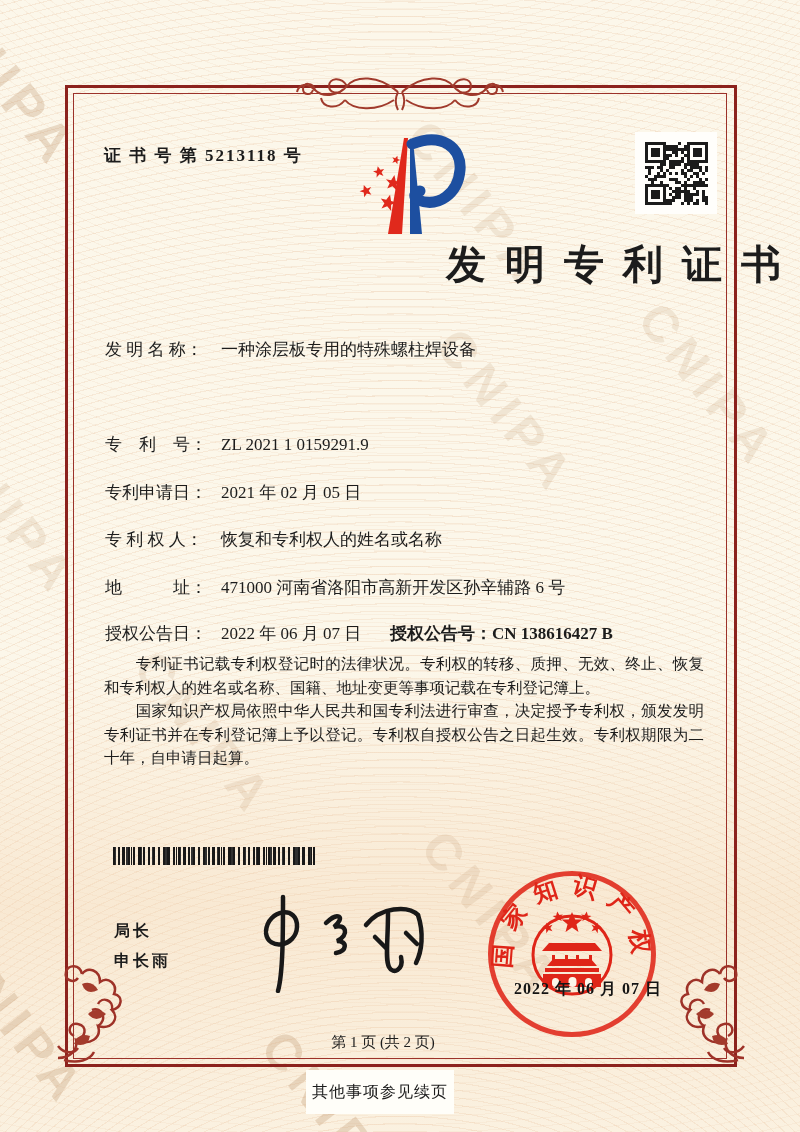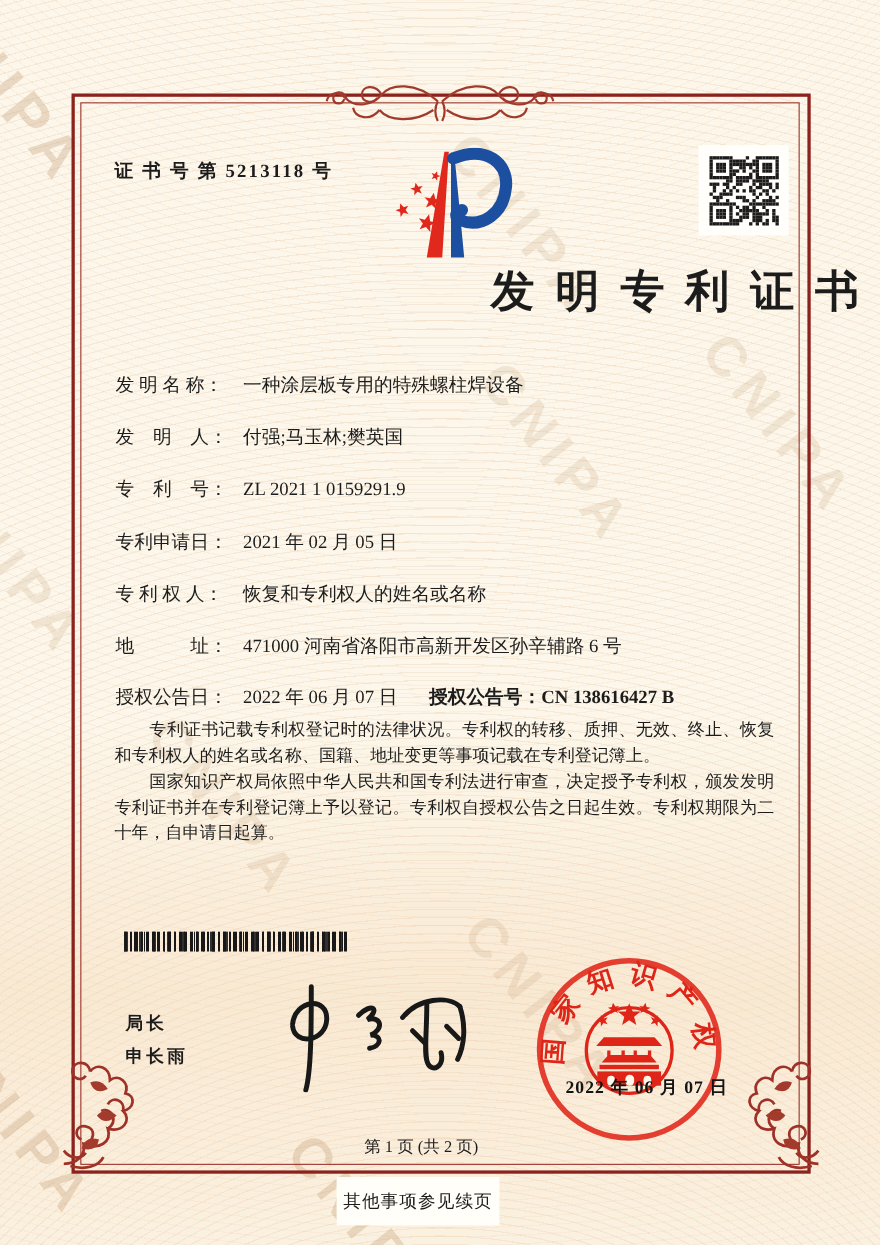--- a/index.html
+++ b/index.html
@@ -134,23 +134,20 @@
 
     <div class="qr-pad">
       <div class="qr-modules" style="box-shadow: rgb(27, 27, 27) 3px 0px 0px, rgb(27, 27, 27) 6px 0px 0px, rgb(27, 27, 27) 9px 0px 0px, rgb(27, 27, 27) 12px 0px 0px, rgb(27, 27, 27) 15px 0px 0px, rgb(27, 27, 27) 18px 0px 0px, rgb(27, 27, 27) 33px 0px 0px, rgb(27, 27, 27) 42px 0px 0px, rgb(27, 27, 27) 45px 0px 0px, rgb(27, 27, 27) 48px 0px 0px, rgb(27, 27, 27) 51px 0px 0px, rgb(27, 27, 27) 54px 0px 0px, rgb(27, 27, 27) 57px 0px 0px, rgb(27, 27, 27) 60px 0px 0px, rgb(27, 27, 27) 0px 3px 0px, rgb(27, 27, 27) 18px 3px 0px, rgb(27, 27, 27) 21px 3px 0px, rgb(27, 27, 27) 24px 3px 0px, rgb(27, 27, 27) 27px 3px 0px, rgb(27, 27, 27) 30px 3px 0px, rgb(27, 27, 27) 39px 3px 0px, rgb(27, 27, 27) 42px 3px 0px, rgb(27, 27, 27) 60px 3px 0px, rgb(27, 27, 27) 0px 6px 0px, rgb(27, 27, 27) 6px 6px 0px, rgb(27, 27, 27) 9px 6px 0px, rgb(27, 27, 27) 12px 6px 0px, rgb(27, 27, 27) 18px 6px 0px, rgb(27, 27, 27) 21px 6px 0px, rgb(27, 27, 27) 24px 6px 0px, rgb(27, 27, 27) 27px 6px 0px, rgb(27, 27, 27) 30px 6px 0px, rgb(27, 27, 27) 33px 6px 0px, rgb(27, 27, 27) 36px 6px 0px, rgb(27, 27, 27) 39px 6px 0px, rgb(27, 27, 27) 42px 6px 0px, rgb(27, 27, 27) 48px 6px 0px, rgb(27, 27, 27) 51px 6px 0px, rgb(27, 27, 27) 54px 6px 0px, rgb(27, 27, 27) 60px 6px 0px, rgb(27, 27, 27) 0px 9px 0px, rgb(27, 27, 27) 6px 9px 0px, rgb(27, 27, 27) 9px 9px 0px, rgb(27, 27, 27) 12px 9px 0px, rgb(27, 27, 27) 18px 9px 0px, rgb(27, 27, 27) 27px 9px 0px, rgb(27, 27, 27) 30px 9px 0px, rgb(27, 27, 27) 36px 9px 0px, rgb(27, 27, 27) 42px 9px 0px, rgb(27, 27, 27) 48px 9px 0px, rgb(27, 27, 27) 51px 9px 0px, rgb(27, 27, 27) 54px 9px 0px, rgb(27, 27, 27) 60px 9px 0px, rgb(27, 27, 27) 0px 12px 0px, rgb(27, 27, 27) 6px 12px 0px, rgb(27, 27, 27) 9px 12px 0px, rgb(27, 27, 27) 12px 12px 0px, rgb(27, 27, 27) 18px 12px 0px, rgb(27, 27, 27) 21px 12px 0px, rgb(27, 27, 27) 24px 12px 0px, rgb(27, 27, 27) 30px 12px 0px, rgb(27, 27, 27) 39px 12px 0px, rgb(27, 27, 27) 42px 12px 0px, rgb(27, 27, 27) 48px 12px 0px, rgb(27, 27, 27) 51px 12px 0px, rgb(27, 27, 27) 54px 12px 0px, rgb(27, 27, 27) 60px 12px 0px, rgb(27, 27, 27) 0px 15px 0px, rgb(27, 27, 27) 18px 15px 0px, rgb(27, 27, 27) 21px 15px 0px, rgb(27, 27, 27) 36px 15px 0px, rgb(27, 27, 27) 42px 15px 0px, rgb(27, 27, 27) 60px 15px 0px, rgb(27, 27, 27) 0px 18px 0px, rgb(27, 27, 27) 3px 18px 0px, rgb(27, 27, 27) 6px 18px 0px, rgb(27, 27, 27) 9px 18px 0px, rgb(27, 27, 27) 12px 18px 0px, rgb(27, 27, 27) 15px 18px 0px, rgb(27, 27, 27) 18px 18px 0px, rgb(27, 27, 27) 24px 18px 0px, rgb(27, 27, 27) 27px 18px 0px, rgb(27, 27, 27) 30px 18px 0px, rgb(27, 27, 27) 33px 18px 0px, rgb(27, 27, 27) 36px 18px 0px, rgb(27, 27, 27) 42px 18px 0px, rgb(27, 27, 27) 45px 18px 0px, rgb(27, 27, 27) 48px 18px 0px, rgb(27, 27, 27) 51px 18px 0px, rgb(27, 27, 27) 54px 18px 0px, rgb(27, 27, 27) 57px 18px 0px, rgb(27, 27, 27) 60px 18px 0px, rgb(27, 27, 27) 15px 21px 0px, rgb(27, 27, 27) 18px 21px 0px, rgb(27, 27, 27) 24px 21px 0px, rgb(27, 27, 27) 27px 21px 0px, rgb(27, 27, 27) 30px 21px 0px, rgb(27, 27, 27) 33px 21px 0px, rgb(27, 27, 27) 39px 21px 0px, rgb(27, 27, 27) 42px 21px 0px, rgb(27, 27, 27) 45px 21px 0px, rgb(27, 27, 27) 48px 21px 0px, rgb(27, 27, 27) 51px 21px 0px, rgb(27, 27, 27) 0px 24px 0px, rgb(27, 27, 27) 3px 24px 0px, rgb(27, 27, 27) 6px 24px 0px, rgb(27, 27, 27) 12px 24px 0px, rgb(27, 27, 27) 15px 24px 0px, rgb(27, 27, 27) 24px 24px 0px, rgb(27, 27, 27) 27px 24px 0px, rgb(27, 27, 27) 39px 24px 0px, rgb(27, 27, 27) 45px 24px 0px, rgb(27, 27, 27) 48px 24px 0px, rgb(27, 27, 27) 51px 24px 0px, rgb(27, 27, 27) 54px 24px 0px, rgb(27, 27, 27) 60px 24px 0px, rgb(27, 27, 27) 3px 27px 0px, rgb(27, 27, 27) 15px 27px 0px, rgb(27, 27, 27) 21px 27px 0px, rgb(27, 27, 27) 36px 27px 0px, rgb(27, 27, 27) 42px 27px 0px, rgb(27, 27, 27) 45px 27px 0px, rgb(27, 27, 27) 54px 27px 0px, rgb(27, 27, 27) 60px 27px 0px, rgb(27, 27, 27) 3px 30px 0px, rgb(27, 27, 27) 12px 30px 0px, rgb(27, 27, 27) 18px 30px 0px, rgb(27, 27, 27) 24px 30px 0px, rgb(27, 27, 27) 30px 30px 0px, rgb(27, 27, 27) 36px 30px 0px, rgb(27, 27, 27) 39px 30px 0px, rgb(27, 27, 27) 48px 30px 0px, rgb(27, 27, 27) 51px 30px 0px, rgb(27, 27, 27) 57px 30px 0px, rgb(27, 27, 27) 0px 33px 0px, rgb(27, 27, 27) 9px 33px 0px, rgb(27, 27, 27) 12px 33px 0px, rgb(27, 27, 27) 15px 33px 0px, rgb(27, 27, 27) 18px 33px 0px, rgb(27, 27, 27) 39px 33px 0px, rgb(27, 27, 27) 45px 33px 0px, rgb(27, 27, 27) 51px 33px 0px, rgb(27, 27, 27) 3px 36px 0px, rgb(27, 27, 27) 6px 36px 0px, rgb(27, 27, 27) 9px 36px 0px, rgb(27, 27, 27) 24px 36px 0px, rgb(27, 27, 27) 27px 36px 0px, rgb(27, 27, 27) 30px 36px 0px, rgb(27, 27, 27) 42px 36px 0px, rgb(27, 27, 27) 54px 36px 0px, rgb(27, 27, 27) 60px 36px 0px, rgb(27, 27, 27) 6px 39px 0px, rgb(27, 27, 27) 15px 39px 0px, rgb(27, 27, 27) 30px 39px 0px, rgb(27, 27, 27) 33px 39px 0px, rgb(27, 27, 27) 39px 39px 0px, rgb(27, 27, 27) 48px 39px 0px, rgb(27, 27, 27) 51px 39px 0px, rgb(27, 27, 27) 54px 39px 0px, rgb(27, 27, 27) 57px 39px 0px, rgb(27, 27, 27) 0px 42px 0px, rgb(27, 27, 27) 3px 42px 0px, rgb(27, 27, 27) 6px 42px 0px, rgb(27, 27, 27) 9px 42px 0px, rgb(27, 27, 27) 12px 42px 0px, rgb(27, 27, 27) 15px 42px 0px, rgb(27, 27, 27) 18px 42px 0px, rgb(27, 27, 27) 21px 42px 0px, rgb(27, 27, 27) 36px 42px 0px, rgb(27, 27, 27) 39px 42px 0px, rgb(27, 27, 27) 42px 42px 0px, rgb(27, 27, 27) 45px 42px 0px, rgb(27, 27, 27) 48px 42px 0px, rgb(27, 27, 27) 51px 42px 0px, rgb(27, 27, 27) 54px 42px 0px, rgb(27, 27, 27) 57px 42px 0px, rgb(27, 27, 27) 60px 42px 0px, rgb(27, 27, 27) 0px 45px 0px, rgb(27, 27, 27) 18px 45px 0px, rgb(27, 27, 27) 24px 45px 0px, rgb(27, 27, 27) 30px 45px 0px, rgb(27, 27, 27) 33px 45px 0px, rgb(27, 27, 27) 39px 45px 0px, rgb(27, 27, 27) 48px 45px 0px, rgb(27, 27, 27) 0px 48px 0px, rgb(27, 27, 27) 6px 48px 0px, rgb(27, 27, 27) 9px 48px 0px, rgb(27, 27, 27) 12px 48px 0px, rgb(27, 27, 27) 18px 48px 0px, rgb(27, 27, 27) 27px 48px 0px, rgb(27, 27, 27) 30px 48px 0px, rgb(27, 27, 27) 33px 48px 0px, rgb(27, 27, 27) 36px 48px 0px, rgb(27, 27, 27) 39px 48px 0px, rgb(27, 27, 27) 42px 48px 0px, rgb(27, 27, 27) 51px 48px 0px, rgb(27, 27, 27) 57px 48px 0px, rgb(27, 27, 27) 0px 51px 0px, rgb(27, 27, 27) 6px 51px 0px, rgb(27, 27, 27) 9px 51px 0px, rgb(27, 27, 27) 12px 51px 0px, rgb(27, 27, 27) 18px 51px 0px, rgb(27, 27, 27) 24px 51px 0px, rgb(27, 27, 27) 30px 51px 0px, rgb(27, 27, 27) 33px 51px 0px, rgb(27, 27, 27) 39px 51px 0px, rgb(27, 27, 27) 42px 51px 0px, rgb(27, 27, 27) 45px 51px 0px, rgb(27, 27, 27) 48px 51px 0px, rgb(27, 27, 27) 51px 51px 0px, rgb(27, 27, 27) 57px 51px 0px, rgb(27, 27, 27) 0px 54px 0px, rgb(27, 27, 27) 6px 54px 0px, rgb(27, 27, 27) 9px 54px 0px, rgb(27, 27, 27) 12px 54px 0px, rgb(27, 27, 27) 18px 54px 0px, rgb(27, 27, 27) 27px 54px 0px, rgb(27, 27, 27) 30px 54px 0px, rgb(27, 27, 27) 33px 54px 0px, rgb(27, 27, 27) 39px 54px 0px, rgb(27, 27, 27) 42px 54px 0px, rgb(27, 27, 27) 45px 54px 0px, rgb(27, 27, 27) 57px 54px 0px, rgb(27, 27, 27) 60px 54px 0px, rgb(27, 27, 27) 0px 57px 0px, rgb(27, 27, 27) 18px 57px 0px, rgb(27, 27, 27) 21px 57px 0px, rgb(27, 27, 27) 24px 57px 0px, rgb(27, 27, 27) 27px 57px 0px, rgb(27, 27, 27) 39px 57px 0px, rgb(27, 27, 27) 42px 57px 0px, rgb(27, 27, 27) 45px 57px 0px, rgb(27, 27, 27) 51px 57px 0px, rgb(27, 27, 27) 57px 57px 0px, rgb(27, 27, 27) 60px 57px 0px, rgb(27, 27, 27) 0px 60px 0px, rgb(27, 27, 27) 3px 60px 0px, rgb(27, 27, 27) 6px 60px 0px, rgb(27, 27, 27) 9px 60px 0px, rgb(27, 27, 27) 12px 60px 0px, rgb(27, 27, 27) 15px 60px 0px, rgb(27, 27, 27) 18px 60px 0px, rgb(27, 27, 27) 21px 60px 0px, rgb(27, 27, 27) 24px 60px 0px, rgb(27, 27, 27) 36px 60px 0px, rgb(27, 27, 27) 42px 60px 0px, rgb(27, 27, 27) 48px 60px 0px, rgb(27, 27, 27) 51px 60px 0px, rgb(27, 27, 27) 60px 60px 0px;"></div>
     </div>
 
     <div class="title">发明专利证书</div>
 
     <div class="field-row" style="top:338px">
       <span class="lbl">发 明 名 称：</span><span>一种涂层板专用的特殊螺柱焊设备</span>
     </div>
-    <div class="field-row" style="top:386px">
-      <span class="lbl">发　明　人：</span><span>付强;马玉林;樊英国</span>
-    </div>
     <div class="field-row" style="top:433px">
       <span class="lbl">专　利　号：</span><span>ZL 2021 1 0159291.9</span>
     </div>
     <div class="field-row" style="top:481px">
       <span class="lbl">专利申请日：</span><span>2021 年 02 月 05 日</span>
     </div>
     <div class="field-row" style="top:528px">
       <span class="lbl">专 利 权 人：</span><span>恢复和专利权人的姓名或名称</span>
     </div>
     <div class="field-row" style="top:576px">

